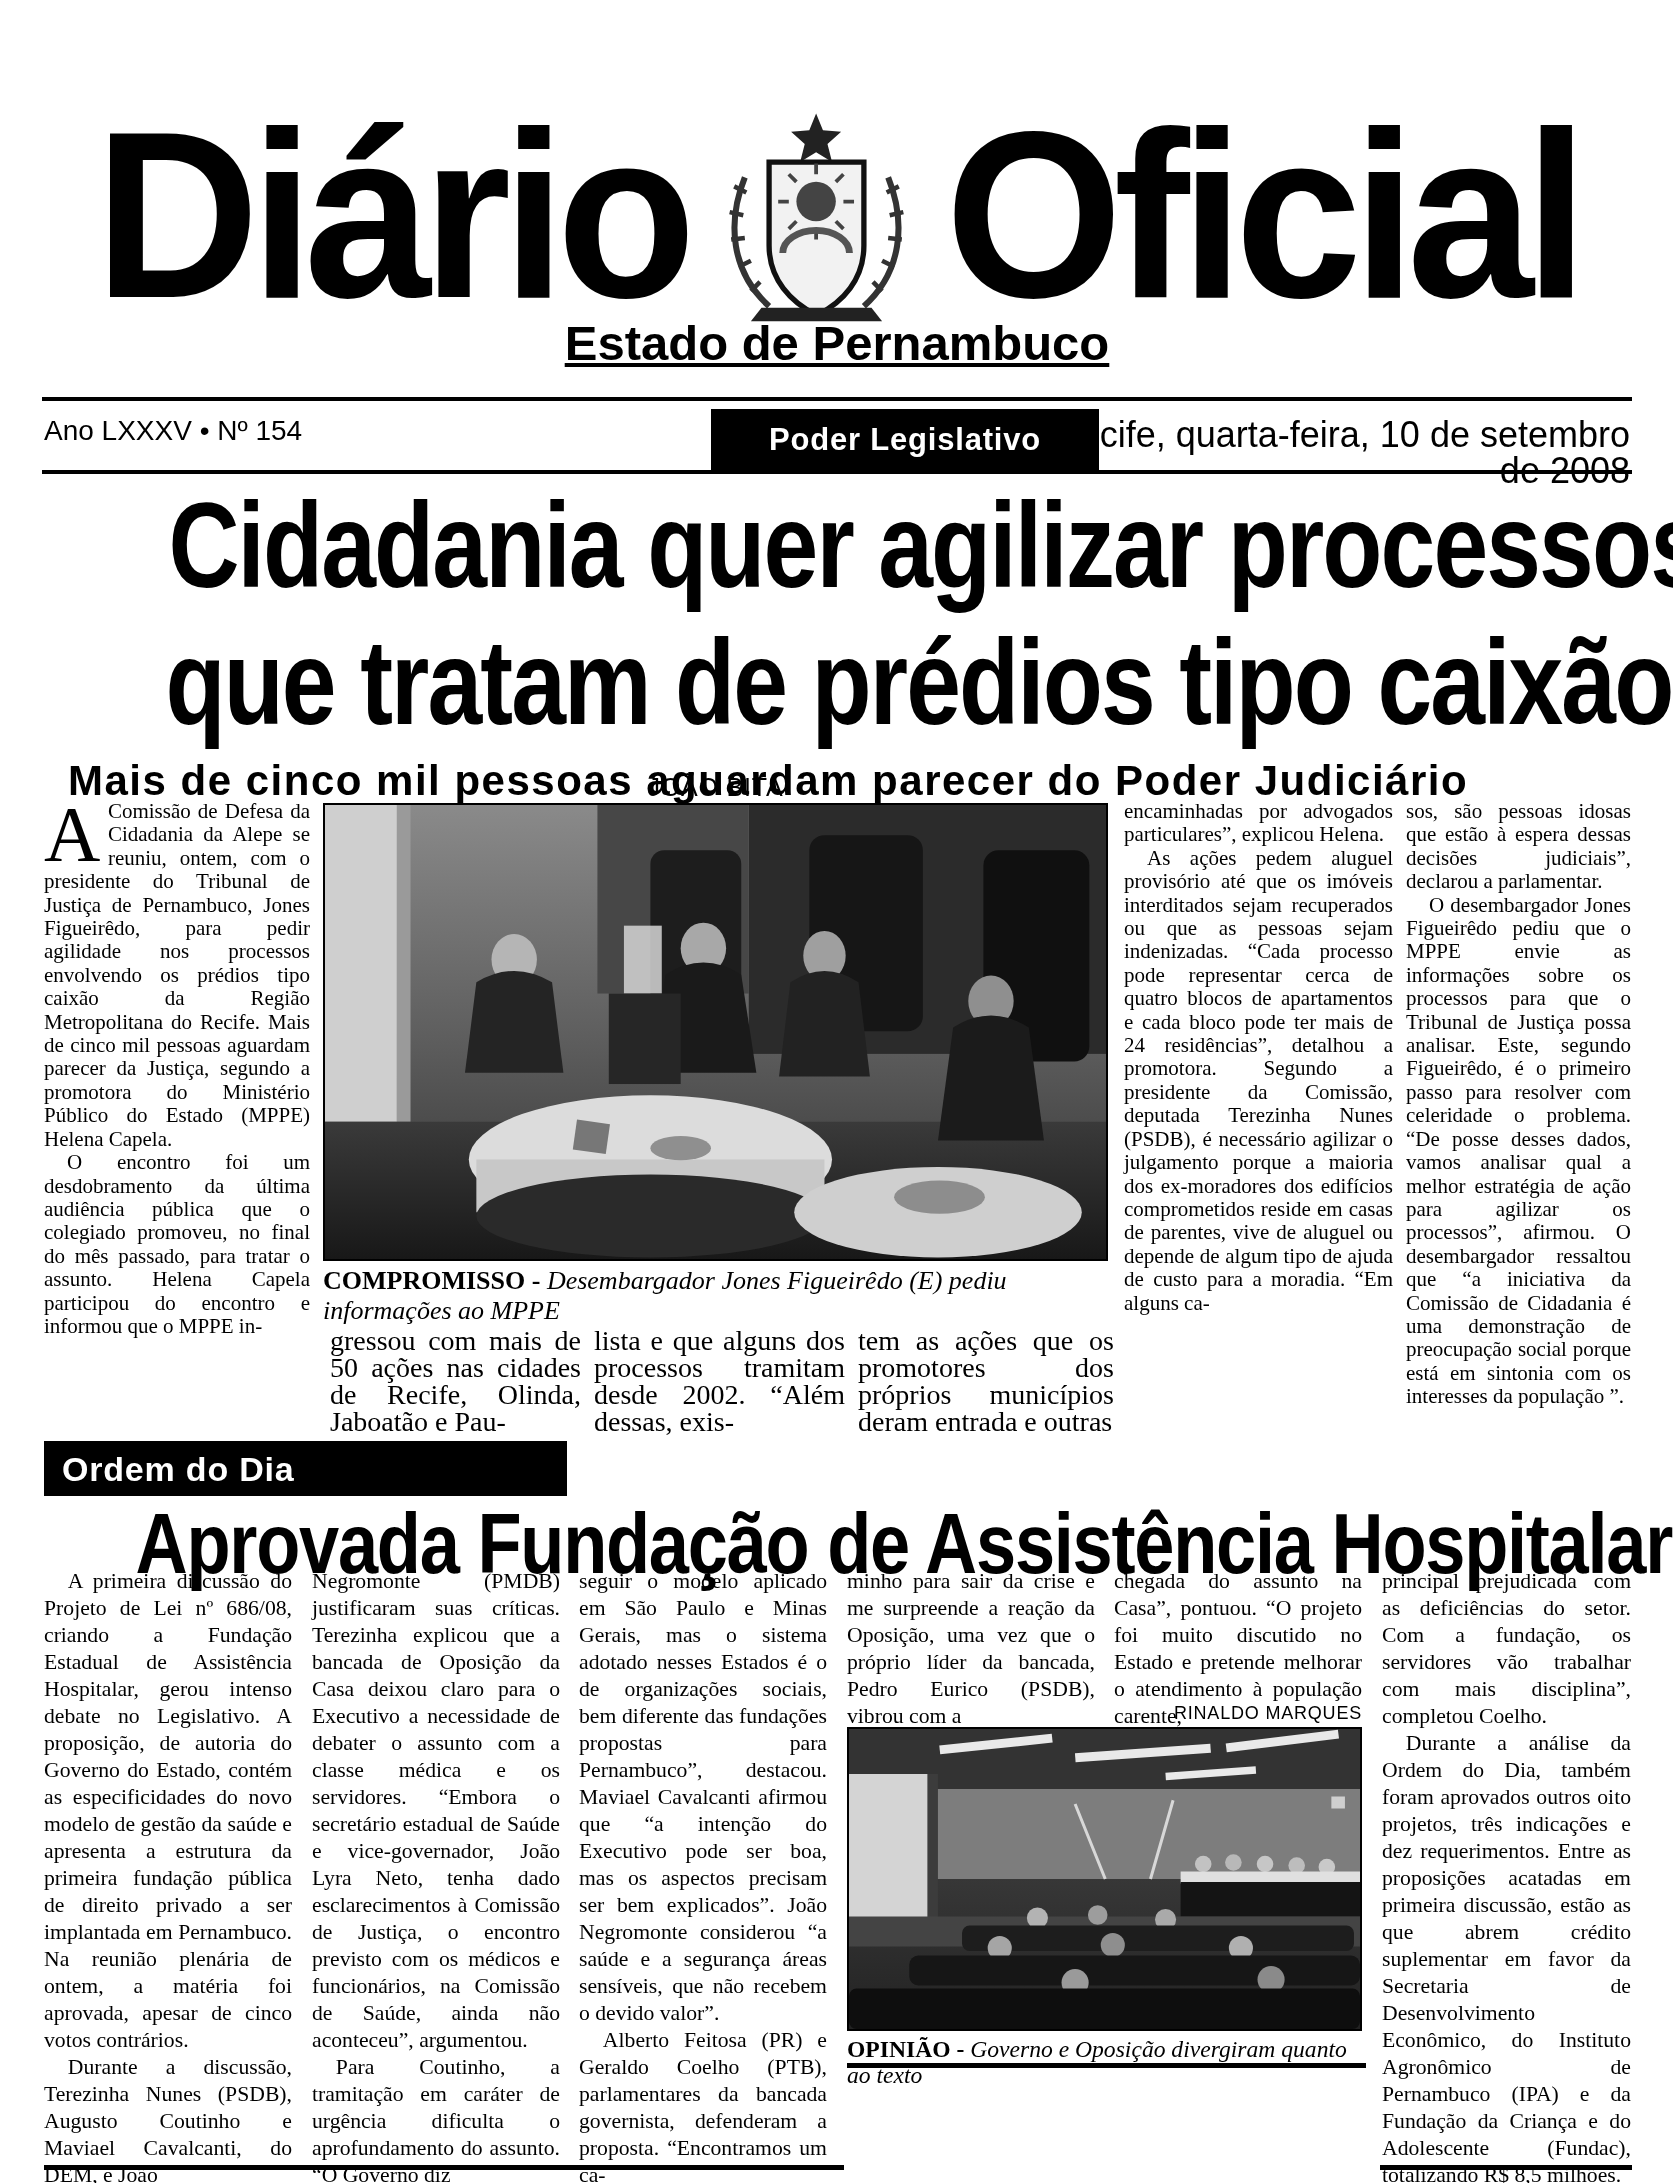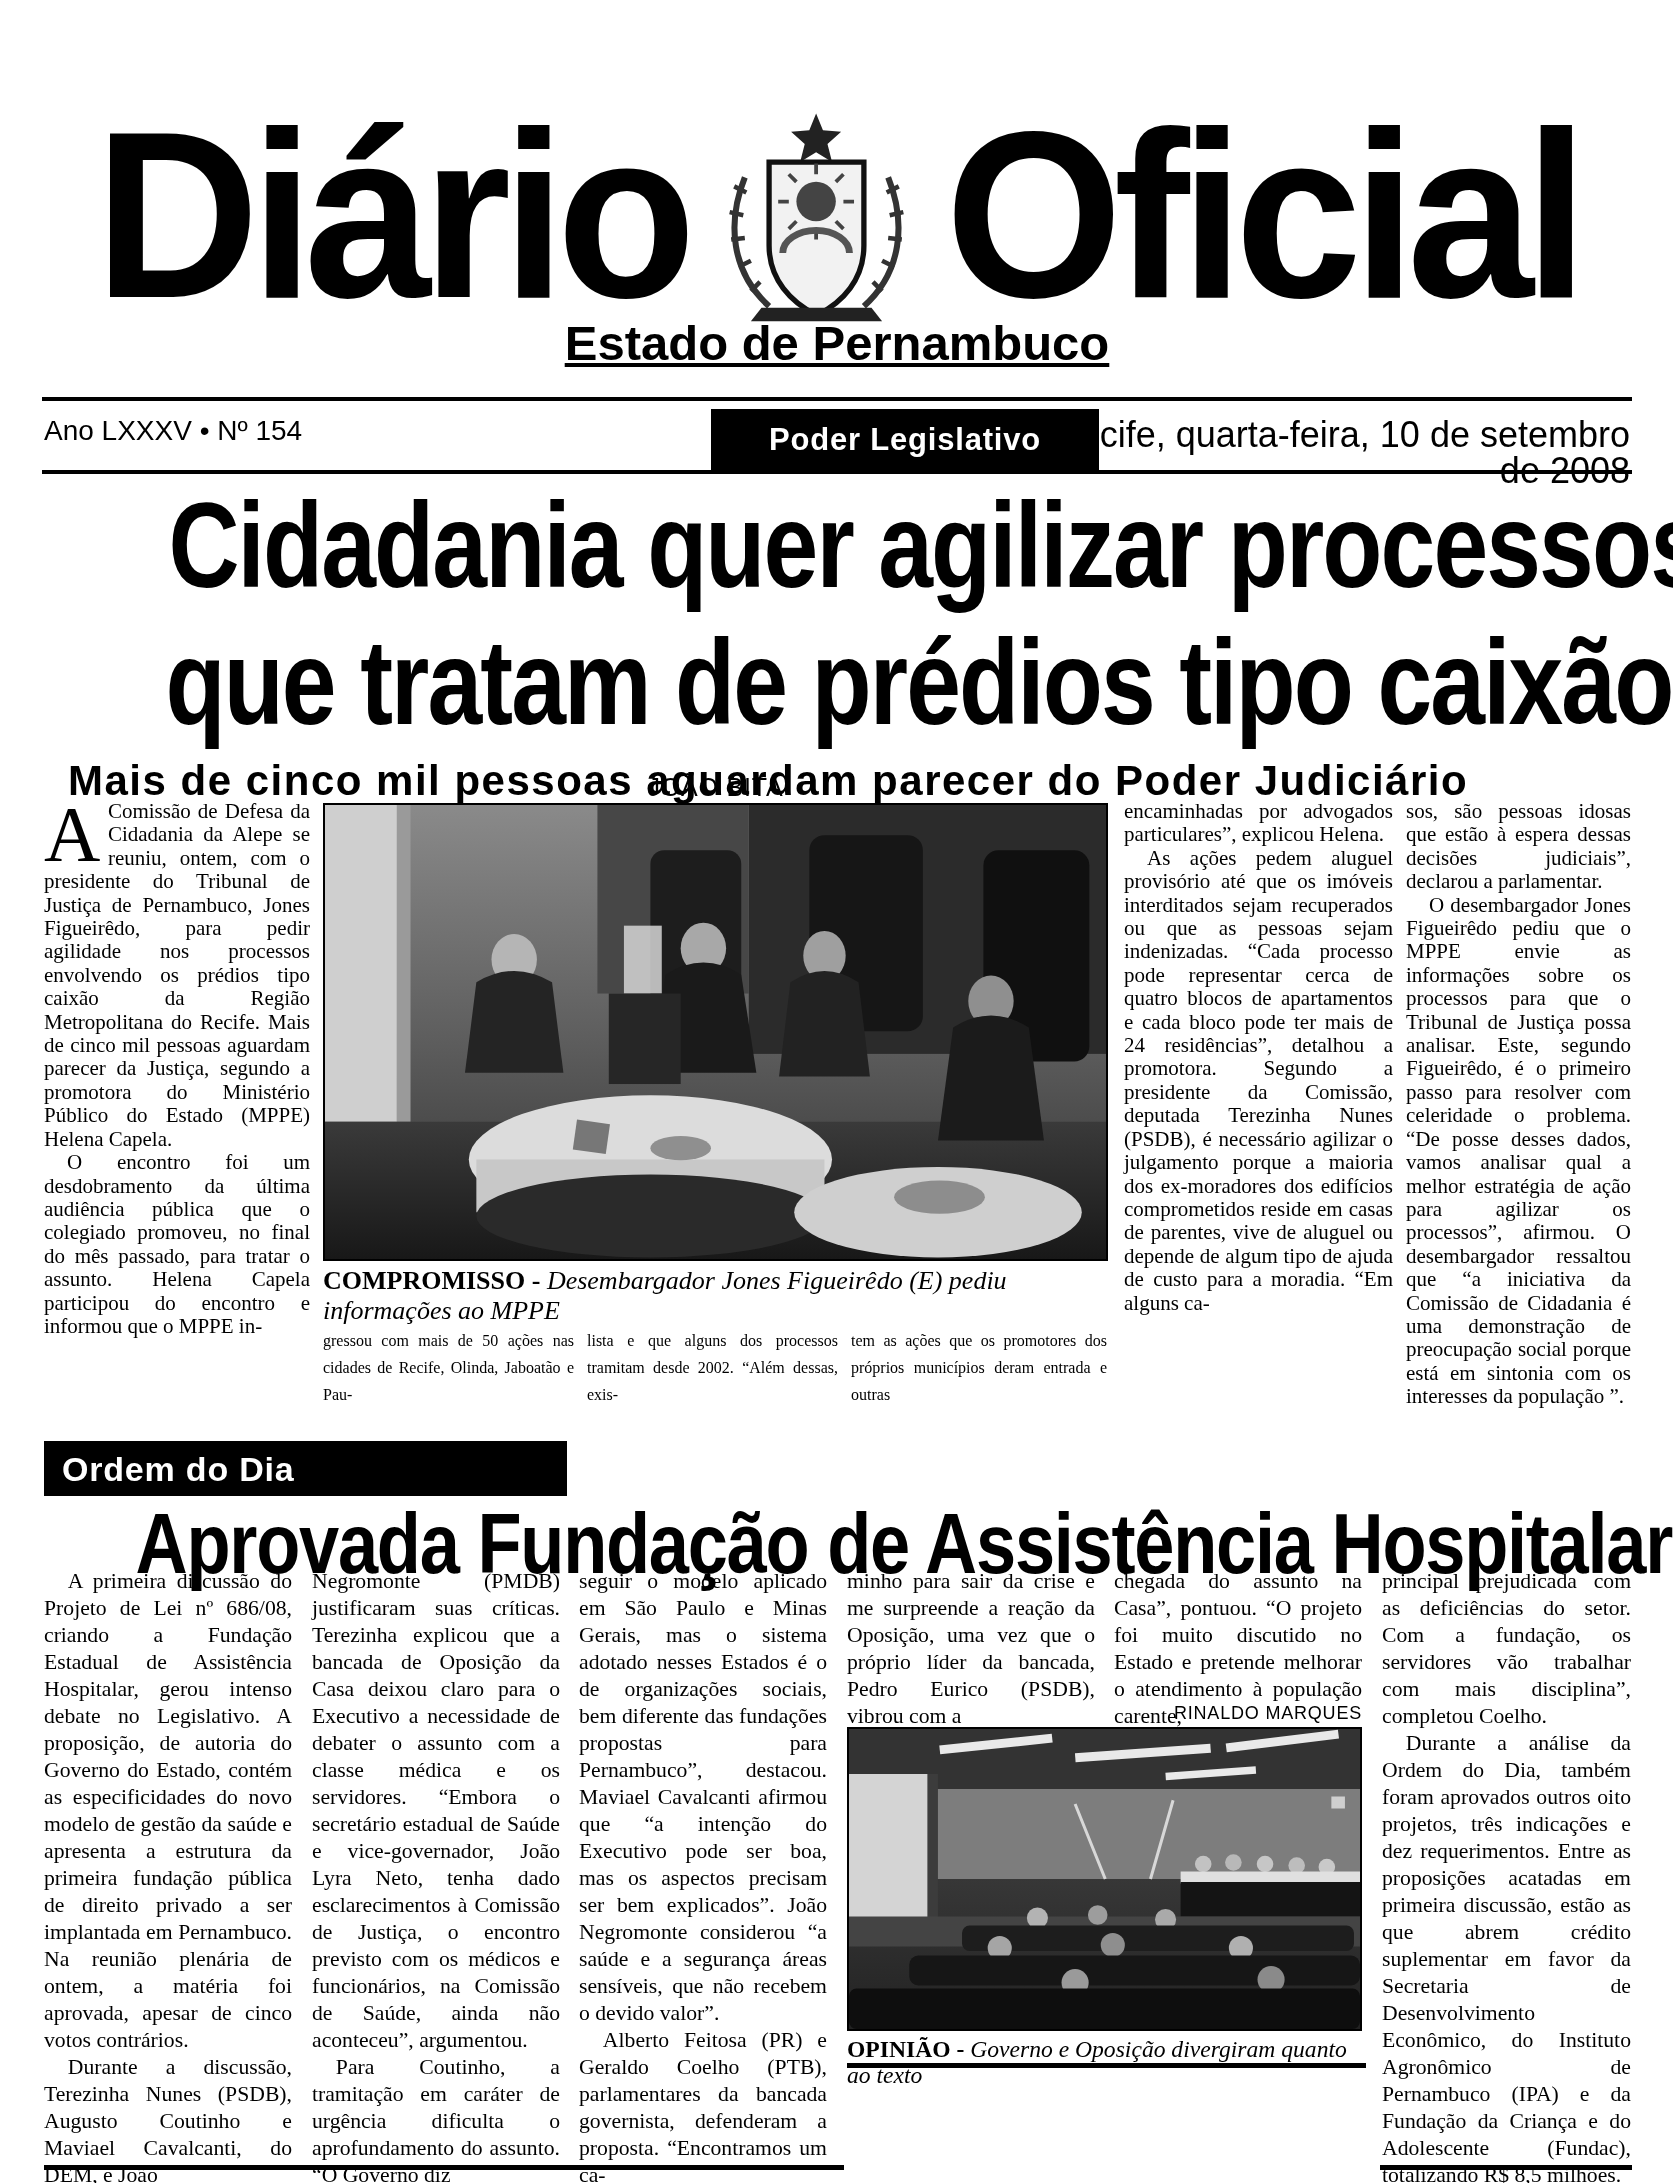--- a/index.html
+++ b/index.html
@@ -97,21 +97,21 @@
   .photo1 svg,.photo2 svg{display:block;width:100%;height:100%;}
   .caption1{
     top:1266px;left:323px;width:785px;
     font-size:26px;line-height:1.15;
   }
   .cap-label{font-weight:bold;font-style:normal;}
   .cap-text{font-style:italic;}
   .a1-under1{top:1327px;left:323px;width:251px;}
   .a1-under2{top:1327px;left:587px;width:251px;}
   .a1-under3{top:1327px;left:851px;width:256px;}
-  .underphoto{font-size:16px;line-height:27px;}
+  .underphoto{font-size:28px;line-height:27px;margin-left:7px;}
   
   .banner{
     top:1441px;left:44px;width:523px;height:55px;background:#000;
     display:flex;align-items:center;
   }
   .banner span{
     font-family:"Liberation Sans", sans-serif;font-weight:bold;color:#fff;
     font-size:34px;line-height:1;padding-left:18px;letter-spacing:0.8px;
   }
   

